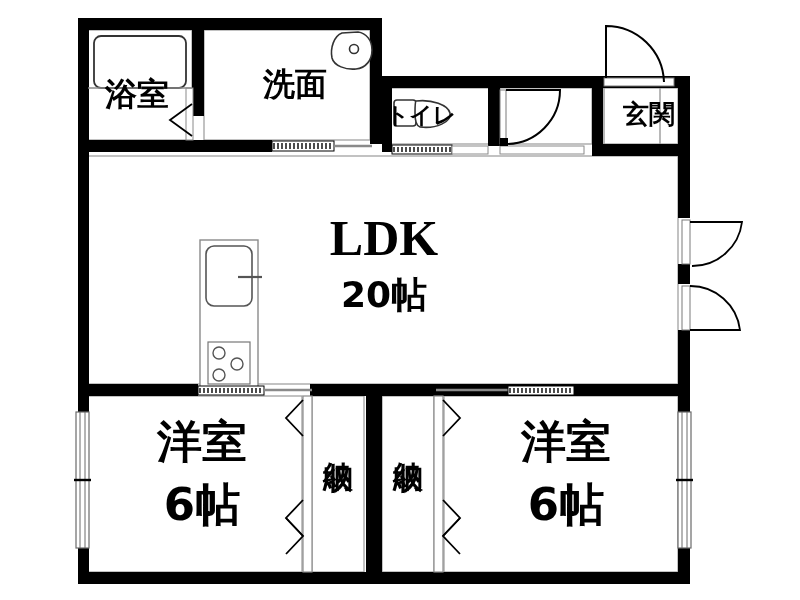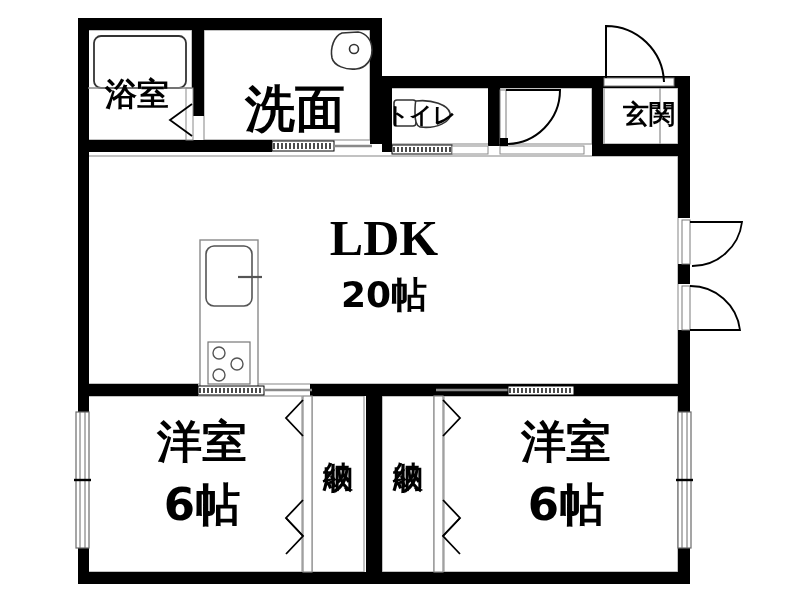--- a/index.html
+++ b/index.html
@@ -307,21 +307,21 @@
       <rect x="434" y="396" width="9" height="176" fill="#ffffff" stroke="#8a8a8a" stroke-width="1.2"></rect>
       <path d="M 443 400 L 460 418 L 443 436" fill="none" stroke="#000000" stroke-width="1.8"></path>
       <path d="M 443 500 L 460 518 L 443 536" fill="none" stroke="#000000" stroke-width="1.8"></path>
       <path d="M 460 518 L 443 536 L 460 554" fill="none" stroke="#000000" stroke-width="1.8"></path>
     </g>
 
   </svg>
 
   <div class="room-label" style="left:92px; top:78px; width:90px; font-size:32px;">浴室</div>
 
-  <div class="room-label" style="left:240px; top:84px; width:110px; font-size:50px;">洗面</div>
+  <div class="room-label" style="left:240px; top:68px; width:110px; font-size:32px;">洗面</div>
 
   <div class="room-label" style="left:382px; top:104px; width:78px; font-size:23px;">トイレ</div>
 
   <div class="room-label" style="left:607px; top:101px; width:60px; font-size:26px;margin-left:12px;">玄関</div>
 
   <div class="room-label" style="left:300px; top:213px; width:168px; font-size:50px;font-family:Liberation Serif, serif;">LDK</div>
 
   <div class="room-label" style="left:300px; top:277px; width:168px; font-size:36px;">20帖</div>
 
   <div class="room-label" style="left:128px; top:419px; width:148px; font-size:45px;">洋室</div>

